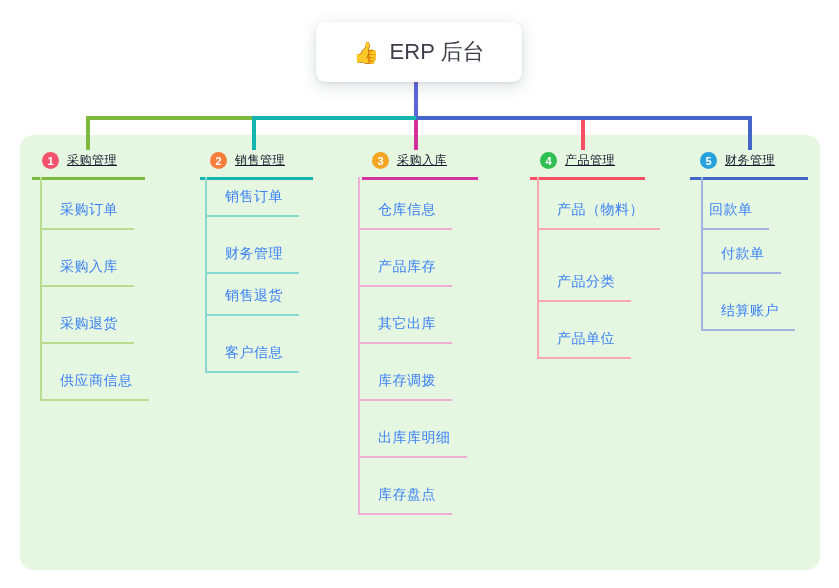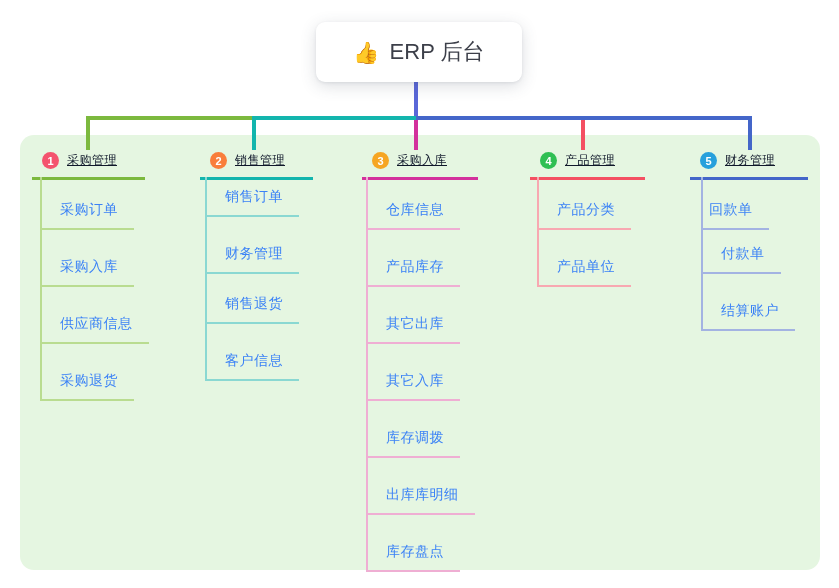--- a/index.html
+++ b/index.html
@@ -43,52 +43,52 @@
     <span>ERP 后台</span>
   </div>
   <div id="branches">
       <div class="branch-header" style="left: 32px; width: 113px; border-bottom-color: rgb(124, 185, 62);">
         <span class="badge" style="background: rgb(244, 83, 110);">1</span>
         <span class="branch-label">采购管理</span>
       </div>
       <div class="children" style="left: 40px; border-left-color: rgb(185, 220, 144);">
         <div class="child-row" style="border-bottom-color: rgb(185, 220, 144); margin-top: 23px;"><span>采购订单</span></div>
         <div class="child-row" style="border-bottom-color: rgb(185, 220, 144); margin-top: 27px;"><span>采购入库</span></div>
+        <div class="child-row" style="border-bottom-color: rgb(185, 220, 144); margin-top: 27px;"><span>采购退货</span></div>
         <div class="child-row" style="border-bottom-color: rgb(185, 220, 144); margin-top: 27px;"><span>供应商信息</span></div>
-        <div class="child-row" style="border-bottom-color: rgb(185, 220, 144); margin-top: 27px;"><span>采购退货</span></div>
       </div>
       <div class="branch-header" style="left: 200px; width: 113px; border-bottom-color: rgb(19, 181, 173);">
         <span class="badge" style="background: rgb(249, 126, 59);">2</span>
         <span class="branch-label">销售管理</span>
       </div>
       <div class="children" style="left: 205px; border-left-color: rgb(138, 216, 210);">
         <div class="child-row" style="border-bottom-color: rgb(138, 216, 210); margin-top: 10px;"><span>销售订单</span></div>
         <div class="child-row" style="border-bottom-color: rgb(138, 216, 210); margin-top: 27px;"><span>财务管理</span></div>
-        <div class="child-row" style="border-bottom-color: rgb(138, 216, 210); margin-top: 20px;"><span>销售退货</span></div>
+        <div class="child-row" style="border-bottom-color: rgb(138, 216, 210); margin-top: 12px;"><span>销售退货</span></div>
         <div class="child-row" style="border-bottom-color: rgb(138, 216, 210); margin-top: 27px;"><span>客户信息</span></div>
       </div>
       <div class="branch-header" style="left: 362px; width: 116px; border-bottom-color: rgb(211, 49, 156);">
         <span class="badge" style="background: rgb(246, 166, 35);">3</span>
         <span class="branch-label">采购入库</span>
       </div>
-      <div class="children" style="left: 366px; border-left-color: rgb(239, 174, 211);">
+      <div class="children" style="left: 358px; border-left-color: rgb(239, 174, 211);">
         <div class="child-row" style="border-bottom-color: rgb(239, 174, 211); margin-top: 23px;"><span>仓库信息</span></div>
         <div class="child-row" style="border-bottom-color: rgb(239, 174, 211); margin-top: 27px;"><span>产品库存</span></div>
         <div class="child-row" style="border-bottom-color: rgb(239, 174, 211); margin-top: 27px;"><span>其它出库</span></div>
-        <div class="child-row" style="border-bottom-color: rgb(239, 174, 211); margin-top: 27px;"><span>其它入库</span></div>
         <div class="child-row" style="border-bottom-color: rgb(239, 174, 211); margin-top: 27px;"><span>库存调拨</span></div>
         <div class="child-row" style="border-bottom-color: rgb(239, 174, 211); margin-top: 27px;"><span>出库库明细</span></div>
         <div class="child-row" style="border-bottom-color: rgb(239, 174, 211); margin-top: 27px;"><span>库存盘点</span></div>
       </div>
       <div class="branch-header" style="left: 530px; width: 115px; border-bottom-color: rgb(244, 80, 98);">
         <span class="badge" style="background: rgb(47, 191, 83);">4</span>
         <span class="branch-label">产品管理</span>
       </div>
       <div class="children" style="left: 537px; border-left-color: rgb(248, 168, 177);">
-        <div class="child-row" style="border-bottom-color: rgb(248, 168, 177); margin-top: 23px;"><span>产品分类</span></div>
+        <div class="child-row" style="border-bottom-color: rgb(248, 168, 177); margin-top: 23px;"><span>产品（物料）</span></div>
+        <div class="child-row" style="border-bottom-color: rgb(248, 168, 177); margin-top: 42px;"><span>产品分类</span></div>
         <div class="child-row" style="border-bottom-color: rgb(248, 168, 177); margin-top: 27px;"><span>产品单位</span></div>
       </div>
       <div class="branch-header" style="left: 690px; width: 118px; border-bottom-color: rgb(68, 102, 201);">
         <span class="badge" style="background: rgb(39, 160, 220);">5</span>
         <span class="branch-label">财务管理</span>
       </div>
       <div class="children" style="left: 701px; border-left-color: rgb(163, 179, 226);">
         <div class="child-row" style="border-bottom-color: rgb(163, 179, 226); margin-top: 23px; padding-left: 6px;"><span>回款单</span></div>
         <div class="child-row" style="border-bottom-color: rgb(163, 179, 226); margin-top: 14px;"><span>付款单</span></div>
         <div class="child-row" style="border-bottom-color: rgb(163, 179, 226); margin-top: 27px;"><span>结算账户</span></div>

